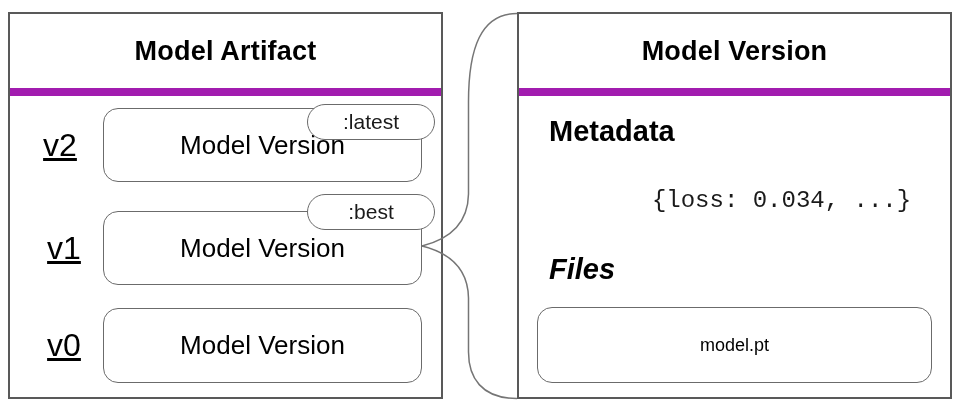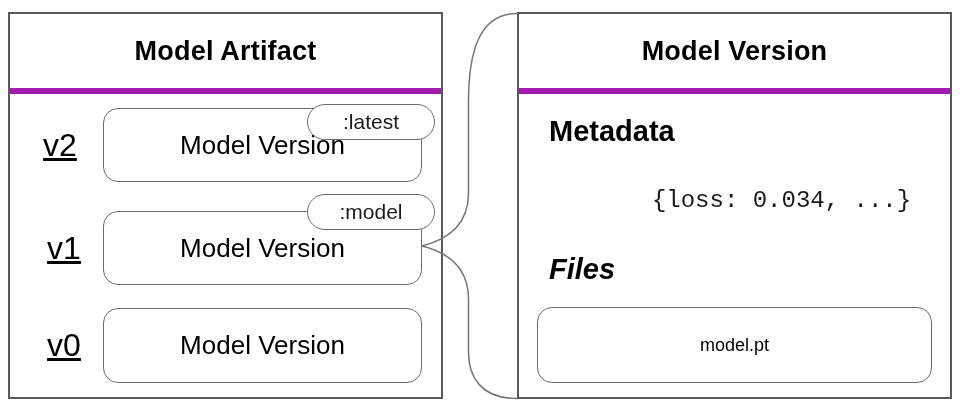--- a/index.html
+++ b/index.html
@@ -22,21 +22,21 @@
     width: 435px;
     height: 387px;
     border: 2px solid #595959;
     background: #ffffff;
     box-sizing: border-box;
   }
   .artifact-panel { left: 8px; }
   .detail-panel  { left: 517px; }
   .panel-header {
     height: 74px;
-    border-bottom: 6px solid #a21caf;
+    border-bottom: 8px solid #a21caf;
     display: flex;
     align-items: center;
     justify-content: center;
     font-size: 27px;
     font-weight: bold;
     letter-spacing: 0.2px;
   }
   .vlabel {
     position: absolute;
     width: 48px;
@@ -150,21 +150,21 @@
   <div class="vlabel v2">v2</div>
   <div class="vbox v2box">
     <span>Model Version</span>
   </div>
   <div class="tag tag-latest">:latest</div>
 
   <div class="vlabel v1">v1</div>
   <div class="vbox v1box">
     <span>Model Version</span>
   </div>
-  <div class="tag tag-best">:model</div>
+  <div class="tag tag-best">:best</div>
 
   <div class="vlabel v0">v0</div>
   <div class="vbox v0box">
     <span>Model Version</span>
   </div>
 
   <svg class="connector" viewBox="0 0 960 411" xmlns="http://www.w3.org/2000/svg" aria-hidden="true">
     <path d="M 422 246 C 450 239 468 223 468.5 194 L 468.5 102 C 468.5 48 481 13.5 517 13.5"></path>
     <path d="M 422 246 C 450 253 468 269 468.5 298 L 468.5 352 C 468.5 377 481 398.5 517 398.5"></path>
   </svg>

